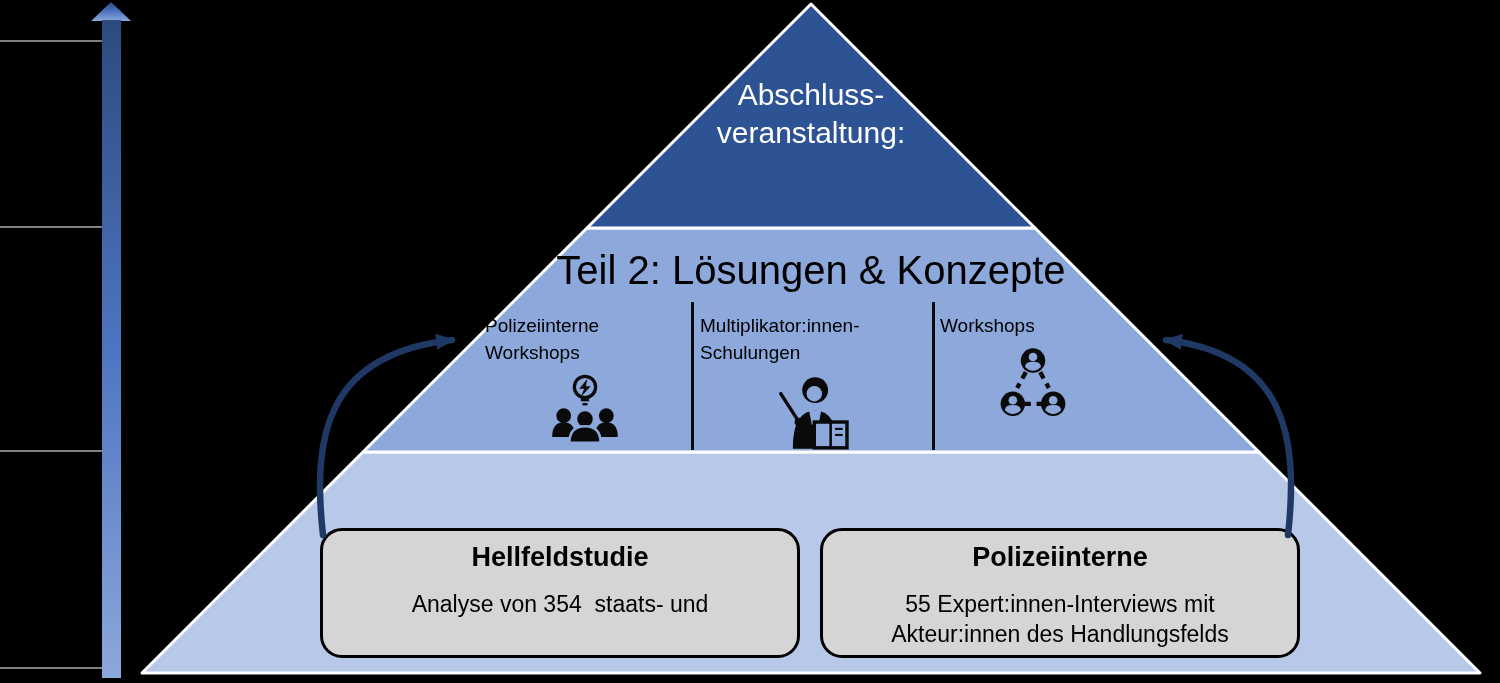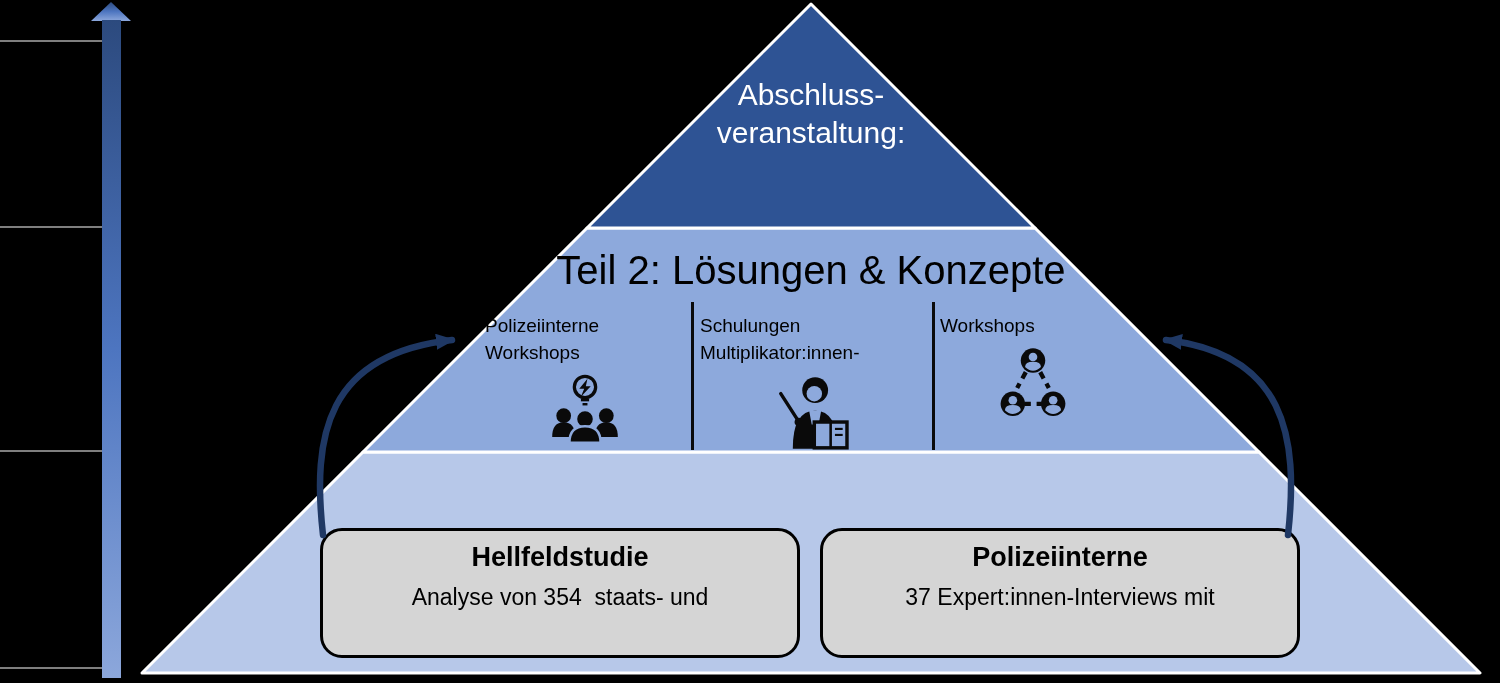--- a/index.html
+++ b/index.html
@@ -30,21 +30,21 @@
   .col .icon-wrap{margin-top:7px;display:flex;justify-content:center;}
   .divider{position:absolute;top:302px;width:2.5px;height:148px;background:#0a0a0a;}
   
   .study-box{
     position:absolute;top:528px;width:480px;height:130px;box-sizing:border-box;
     background:#d5d5d5;border:3px solid #000;border-radius:22px;
     text-align:center;color:#000;
   }
   .study-box .bt{font-size:27px;font-weight:bold;margin-top:10px;line-height:32px;}
   .study-box .bl{font-size:23px;line-height:30px;white-space:pre-wrap;}
-  .study-box .body{margin-top:9px;}
+  .study-box .body{margin-top:16px;}
 </style>
 </head>
 <body>
 
 <div id="stage">
 
   <div class="tick" style="top:40px"></div>
   <div class="tick" style="top:226px"></div>
   <div class="tick" style="top:450px"></div>
   <div class="tick" style="top:667px"></div>
@@ -90,22 +90,22 @@
         <path d="M10 78 Q10 60 24 60 Q38 60 38 78 Z" fill="#0a0a0a"></path>
         <circle cx="76" cy="52" r="9" fill="#0a0a0a"></circle>
         <path d="M62 78 Q62 60 76 60 Q90 60 90 78 Z" fill="#0a0a0a"></path>
         <circle cx="50" cy="56" r="11" fill="#0a0a0a" stroke="#8da9dc" stroke-width="3"></circle>
         <path d="M31 85 Q31 65 50 65 Q69 65 69 85 Z" fill="#0a0a0a" stroke="#8da9dc" stroke-width="3"></path>
       </svg>
     </div>
   </div>
 
   <div class="col" style="left:700px;width:220px">
+    <div>Multiplikator:innen-</div>
     <div>Schulungen</div>
-    <div>Multiplikator:innen-</div>
     <div class="icon-wrap">
       <svg width="86" height="80" viewBox="0 0 100 93">
         <line x1="16" y1="24" x2="36" y2="55" stroke="#0a0a0a" stroke-width="4" stroke-linecap="round"></line>
         <circle cx="37" cy="57" r="5" fill="#0a0a0a"></circle>
         <circle cx="56" cy="20" r="15" fill="#0a0a0a"></circle>
         <circle cx="55" cy="24" r="9" fill="#8da9dc"></circle>
         <path d="M30 88 Q30 44 56 44 Q82 44 82 88 Z" fill="#0a0a0a"></path>
         <path d="M49 44 L63 44 L60 60 L52 60 Z" fill="#8da9dc"></path>
         <rect x="55" y="57" width="38" height="30" fill="#8da9dc" stroke="#0a0a0a" stroke-width="4"></rect>
         <line x1="74" y1="57" x2="74" y2="87" stroke="#0a0a0a" stroke-width="3"></line>
@@ -139,21 +139,22 @@
   <div class="study-box" style="left:320px">
     <div class="bt">Hellfeldstudie</div>
     <div class="body">
       <div class="bl">Analyse von 354  staats- und</div>
     </div>
   </div>
 
   <div class="study-box" style="left:820px">
     <div class="bt">Polizeiinterne</div>
     <div class="body">
-      <div class="bl">37 Expert:innen-Interviews mit</div>
+      <div class="bl">55 Expert:innen-Interviews mit</div>
+      <div class="bl">Akteur:innen des Handlungsfelds</div>
     </div>
   </div>
 
   <svg class="abs" style="left:0;top:0" width="1500" height="683" viewBox="0 0 1500 683">
     <defs>
       <marker id="mArrow" markerWidth="24" markerHeight="20" refX="16" refY="8" orient="auto" markerUnits="userSpaceOnUse">
         <path d="M0,0 L19,8 L0,16 Z" fill="#1f3864"></path>
       </marker>
     </defs>
     <path d="M 323 535 C 312 436 326 354 452 340" fill="none" stroke="#1f3864" stroke-width="6.5" stroke-linecap="round" marker-end="url(#mArrow)"></path>

